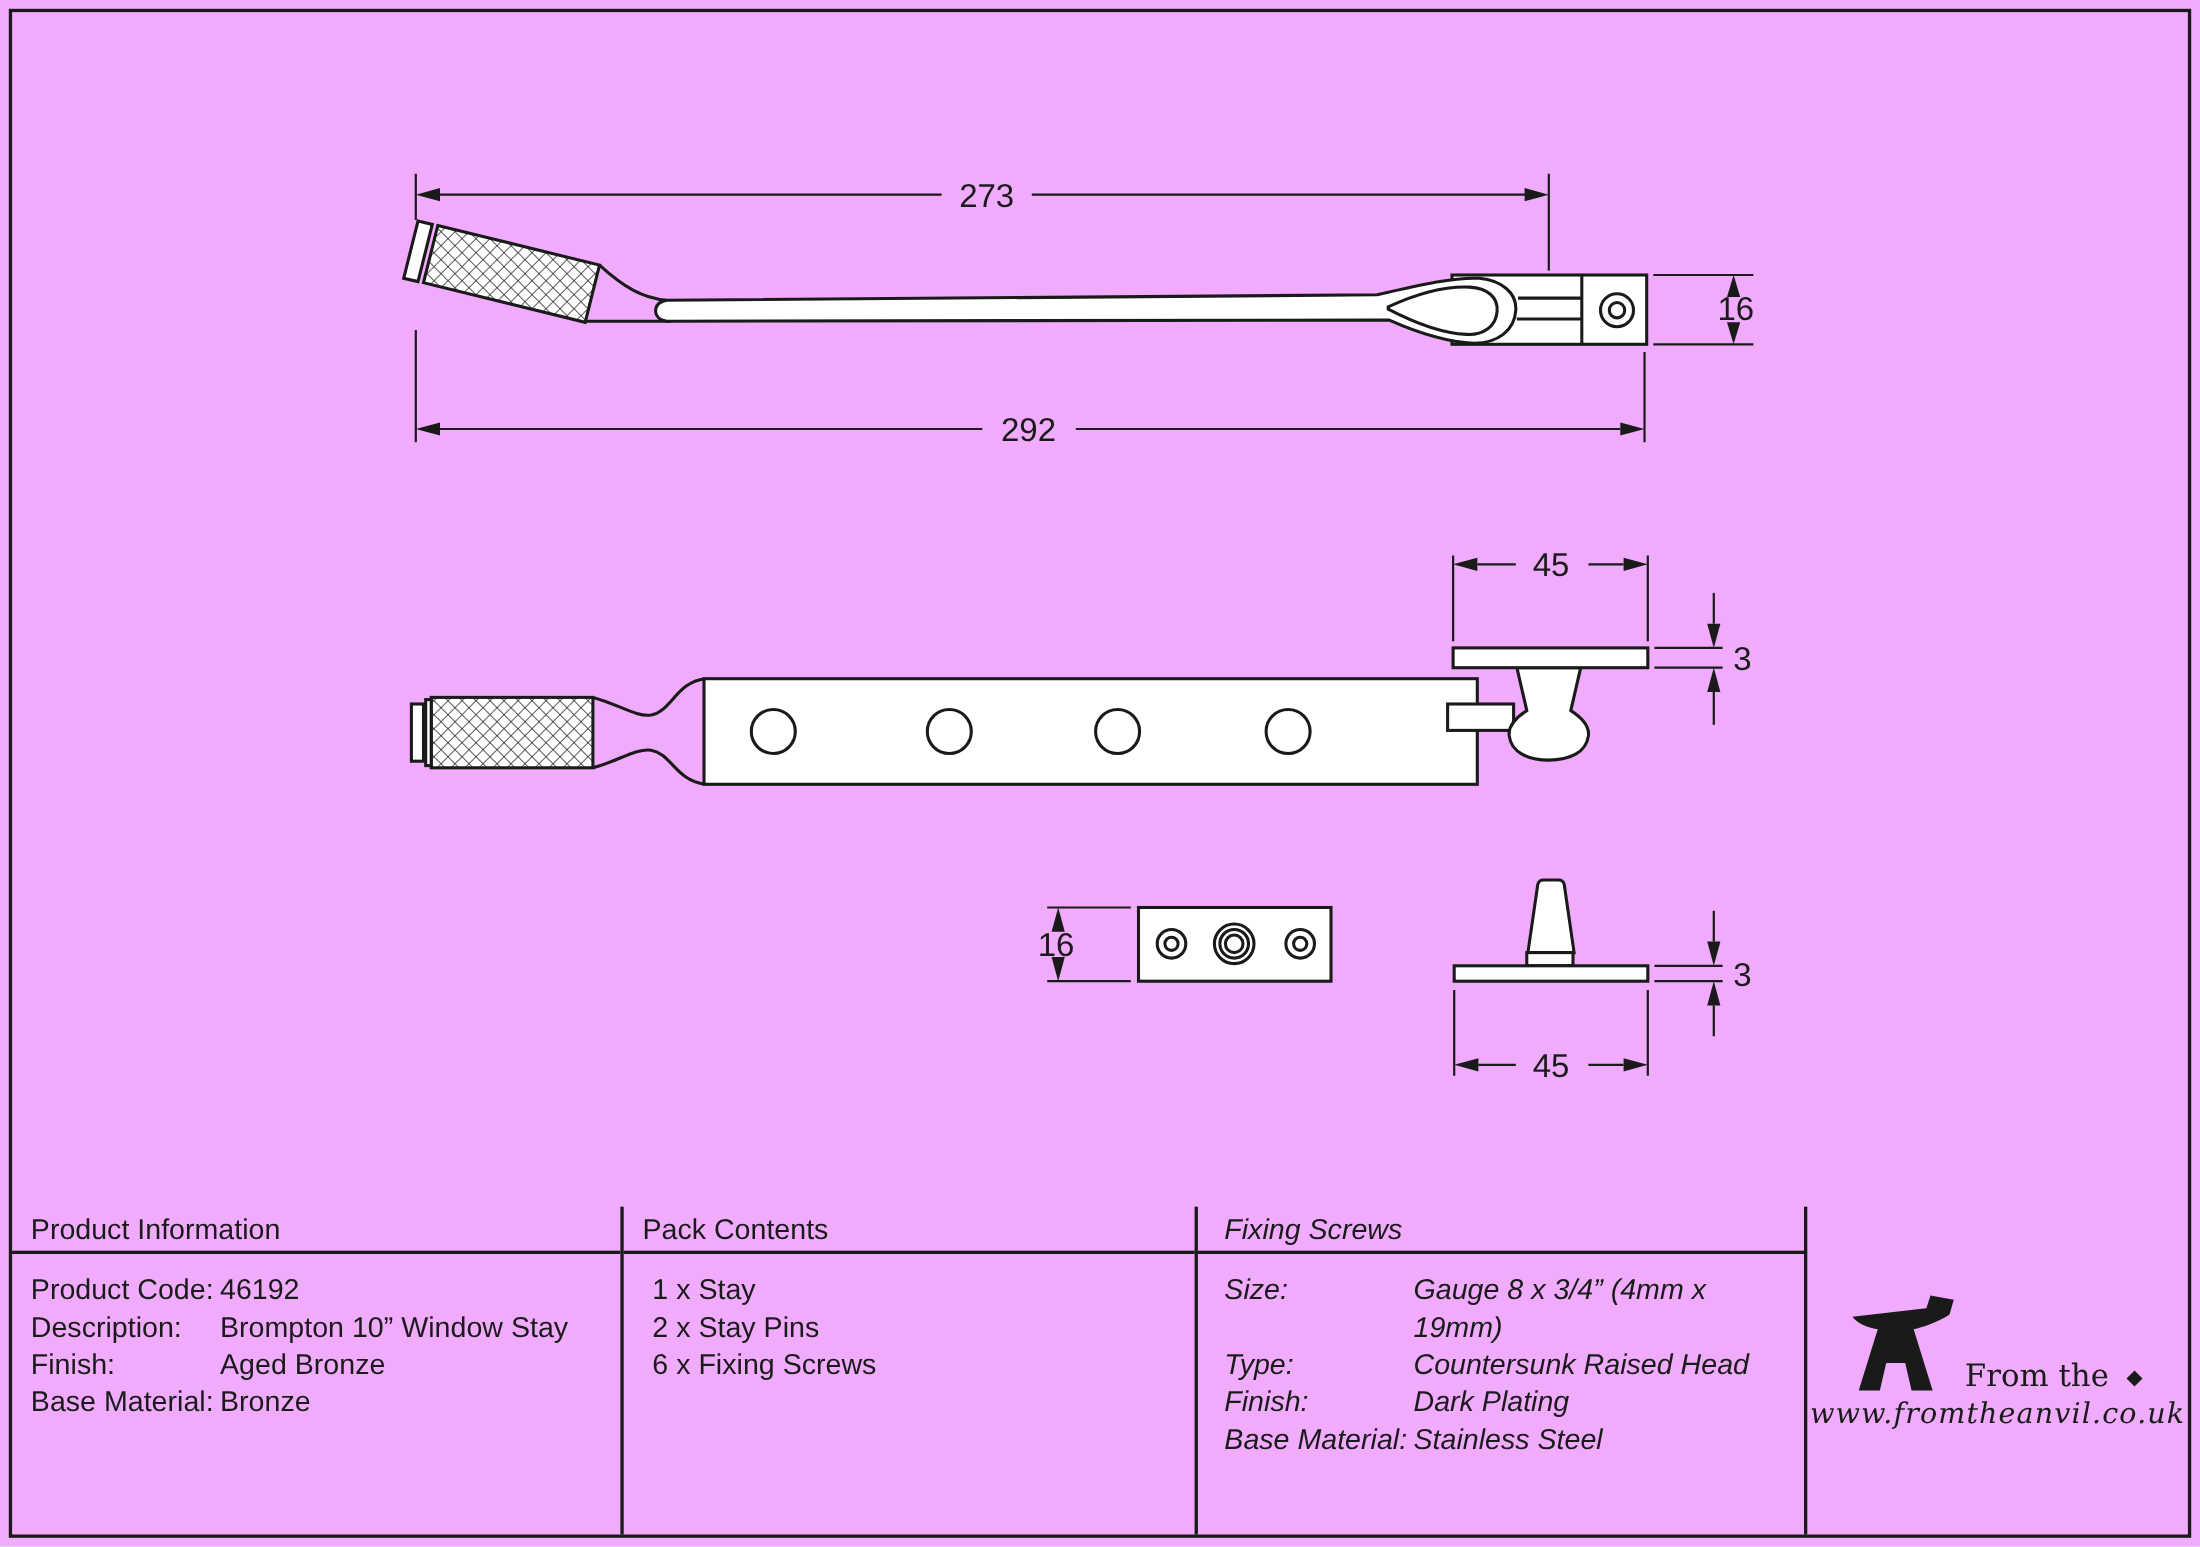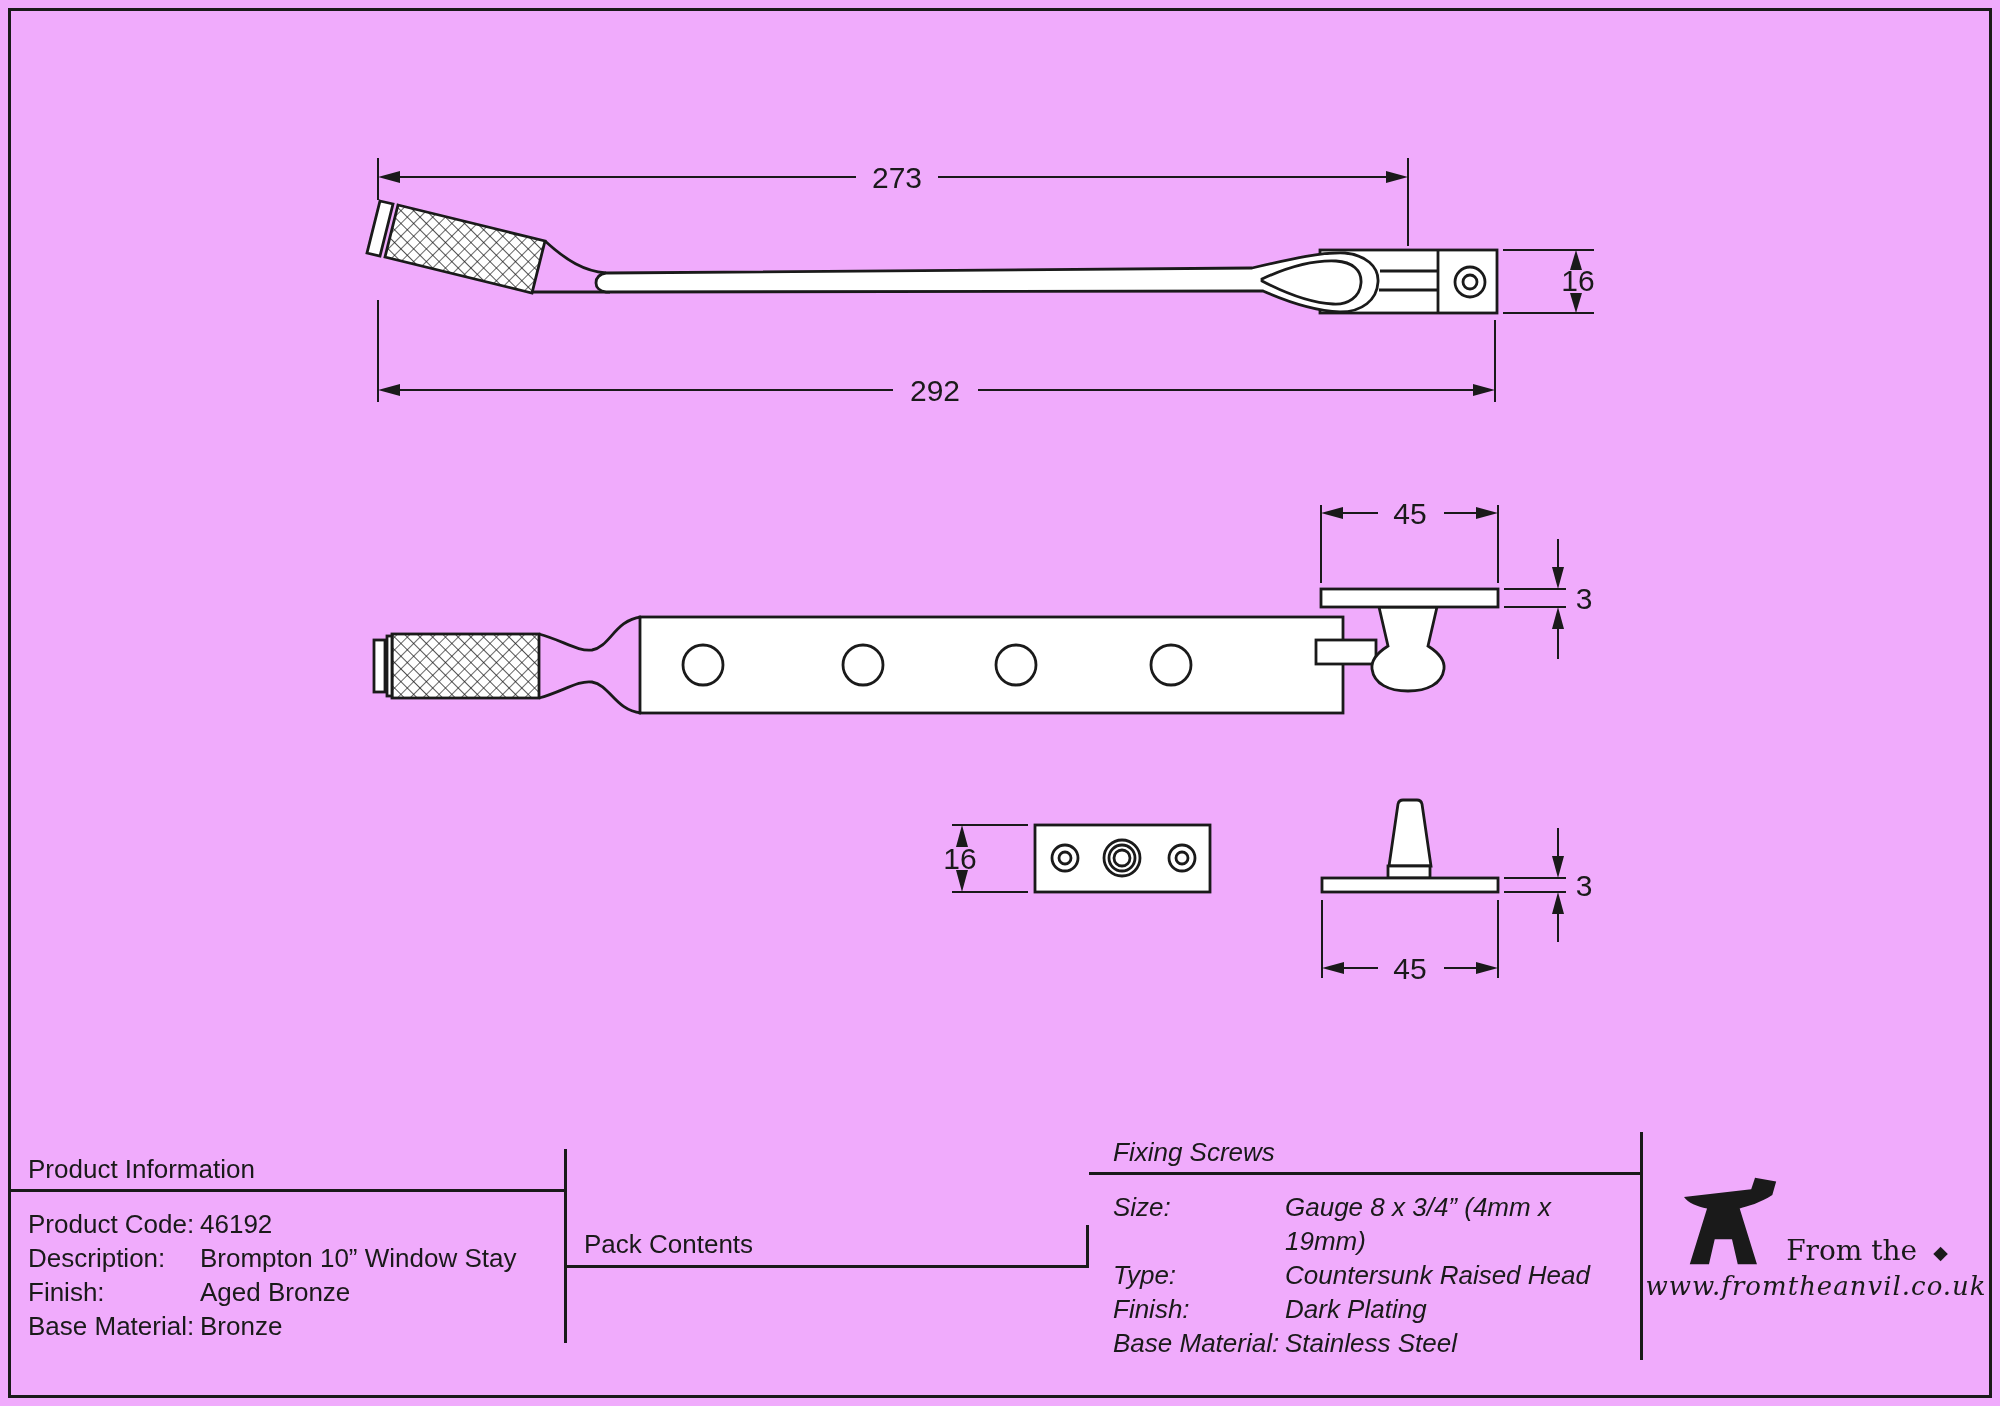--- a/index.html
+++ b/index.html
@@ -13,21 +13,21 @@
     display:flex;flex-direction:column;
   }
   .drawing-area{flex:0 0 1086px;width:100%;}
   .drawing-area svg{display:block;width:100%;height:100%;}
 
   .note-bar{
     flex:0 0 52px;border-top:4px solid #1a1a1a;border-bottom:4px solid #1a1a1a;
     display:flex;align-items:center;padding-left:18px;font-size:26px;
   }
 
-  .info-table{flex:1 1 auto;display:flex;min-height:0;align-items:center;}
+  .info-table{flex:1 1 auto;display:flex;min-height:0;}
   .col{box-sizing:border-box;border-right:3px solid #1a1a1a;display:flex;flex-direction:column;}
   .col-product{width:556px;}
   .col-pack{width:522px;}
   .col-screws{width:554px;font-style:italic;}
   .col-logo{flex:1 1 auto;border-right:none;display:flex;align-items:center;justify-content:center;}
   .col-header{
     flex:0 0 40px;border-bottom:3px solid #1a1a1a;display:flex;align-items:center;
     padding-left:17px;font-size:26px;
   }
   .col-body{padding:15px 6px 0 17px;font-size:26px;line-height:34px;}
@@ -247,20 +247,25 @@
           </div>
           <div class="kv">
             <span class="k">Base Material:</span>
             <span class="v">Bronze</span>
           </div>
         </div>
       </div>
 
       <div class="col col-pack">
         <div class="col-header">Pack Contents</div>
+        <div class="col-body">
+          <div>1 x Stay</div>
+          <div>2 x Stay Pins</div>
+          <div>6 x Fixing Screws</div>
+        </div>
       </div>
 
       <div class="col col-screws">
         <div class="col-header">Fixing Screws</div>
         <div class="col-body">
           <div class="kv">
             <span class="k">Size:</span>
             <span class="v">Gauge 8 x 3/4” (4mm x 19mm)</span>
           </div>
           <div class="kv">

